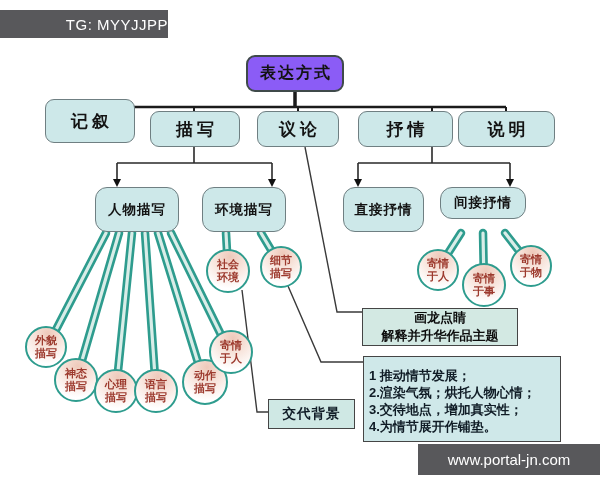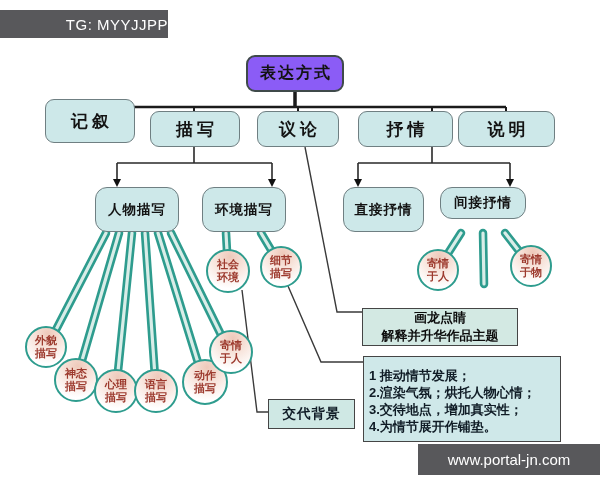--- a/index.html
+++ b/index.html
@@ -141,20 +141,23 @@
   <div class="circle" style="left:206px;top:249px;width:44px;height:44px;">
     <span>社会环境</span>
   </div>
   <div class="circle" style="left:260px;top:246px;width:42px;height:42px;">
     <span>细节描写</span>
   </div>
 
   <div class="circle" style="left:417px;top:249px;width:42px;height:42px;">
     <span>寄情于人</span>
   </div>
+  <div class="circle" style="left:462px;top:263px;width:44px;height:44px;">
+    <span>寄情于事</span>
+  </div>
   <div class="circle" style="left:510px;top:245px;width:42px;height:42px;">
     <span>寄情于物</span>
   </div>
 
   <div class="note" id="note-dragon">
     <span>画龙点睛</span>
     <span>解释并升华作品主题</span>
   </div>
   <div class="note" id="note-funcs">
     <div>1 推动情节发展；</div>

